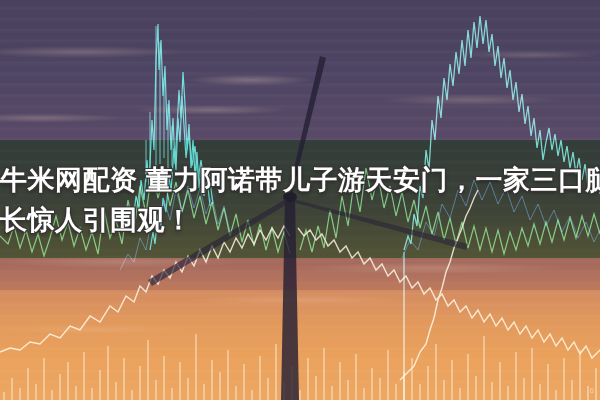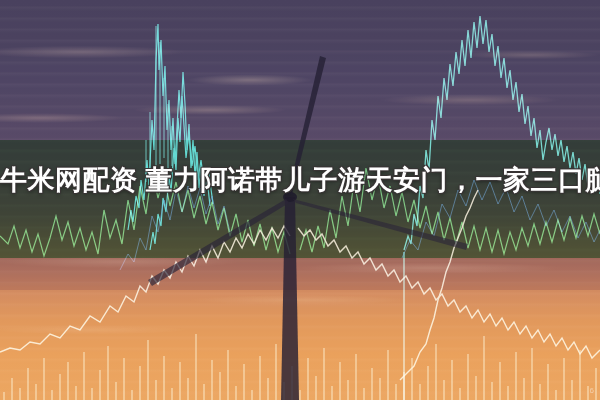--- a/index.html
+++ b/index.html
@@ -207,16 +207,17 @@
 
     <polygon points="288,194 292,194 326,58 320,56" fill="#241f33" opacity=".86"></polygon>
 
     <polygon points="286,199 289,203 152,286 148,280" fill="#2a2438" opacity=".72"></polygon>
 
     <polygon points="293,199 296,203 466,250 468,244" fill="#2a2438" opacity=".66"></polygon>
   </svg>
 
   <div id="headline">
     <span class="l1">牛米网配资 董力阿诺带儿子游天安门，一家三口腿</span>
+    <span class="l2">长惊人引围观！</span>
   </div>
 
   <div class="wm">6</div>
 </div>
 
 </body></html>

